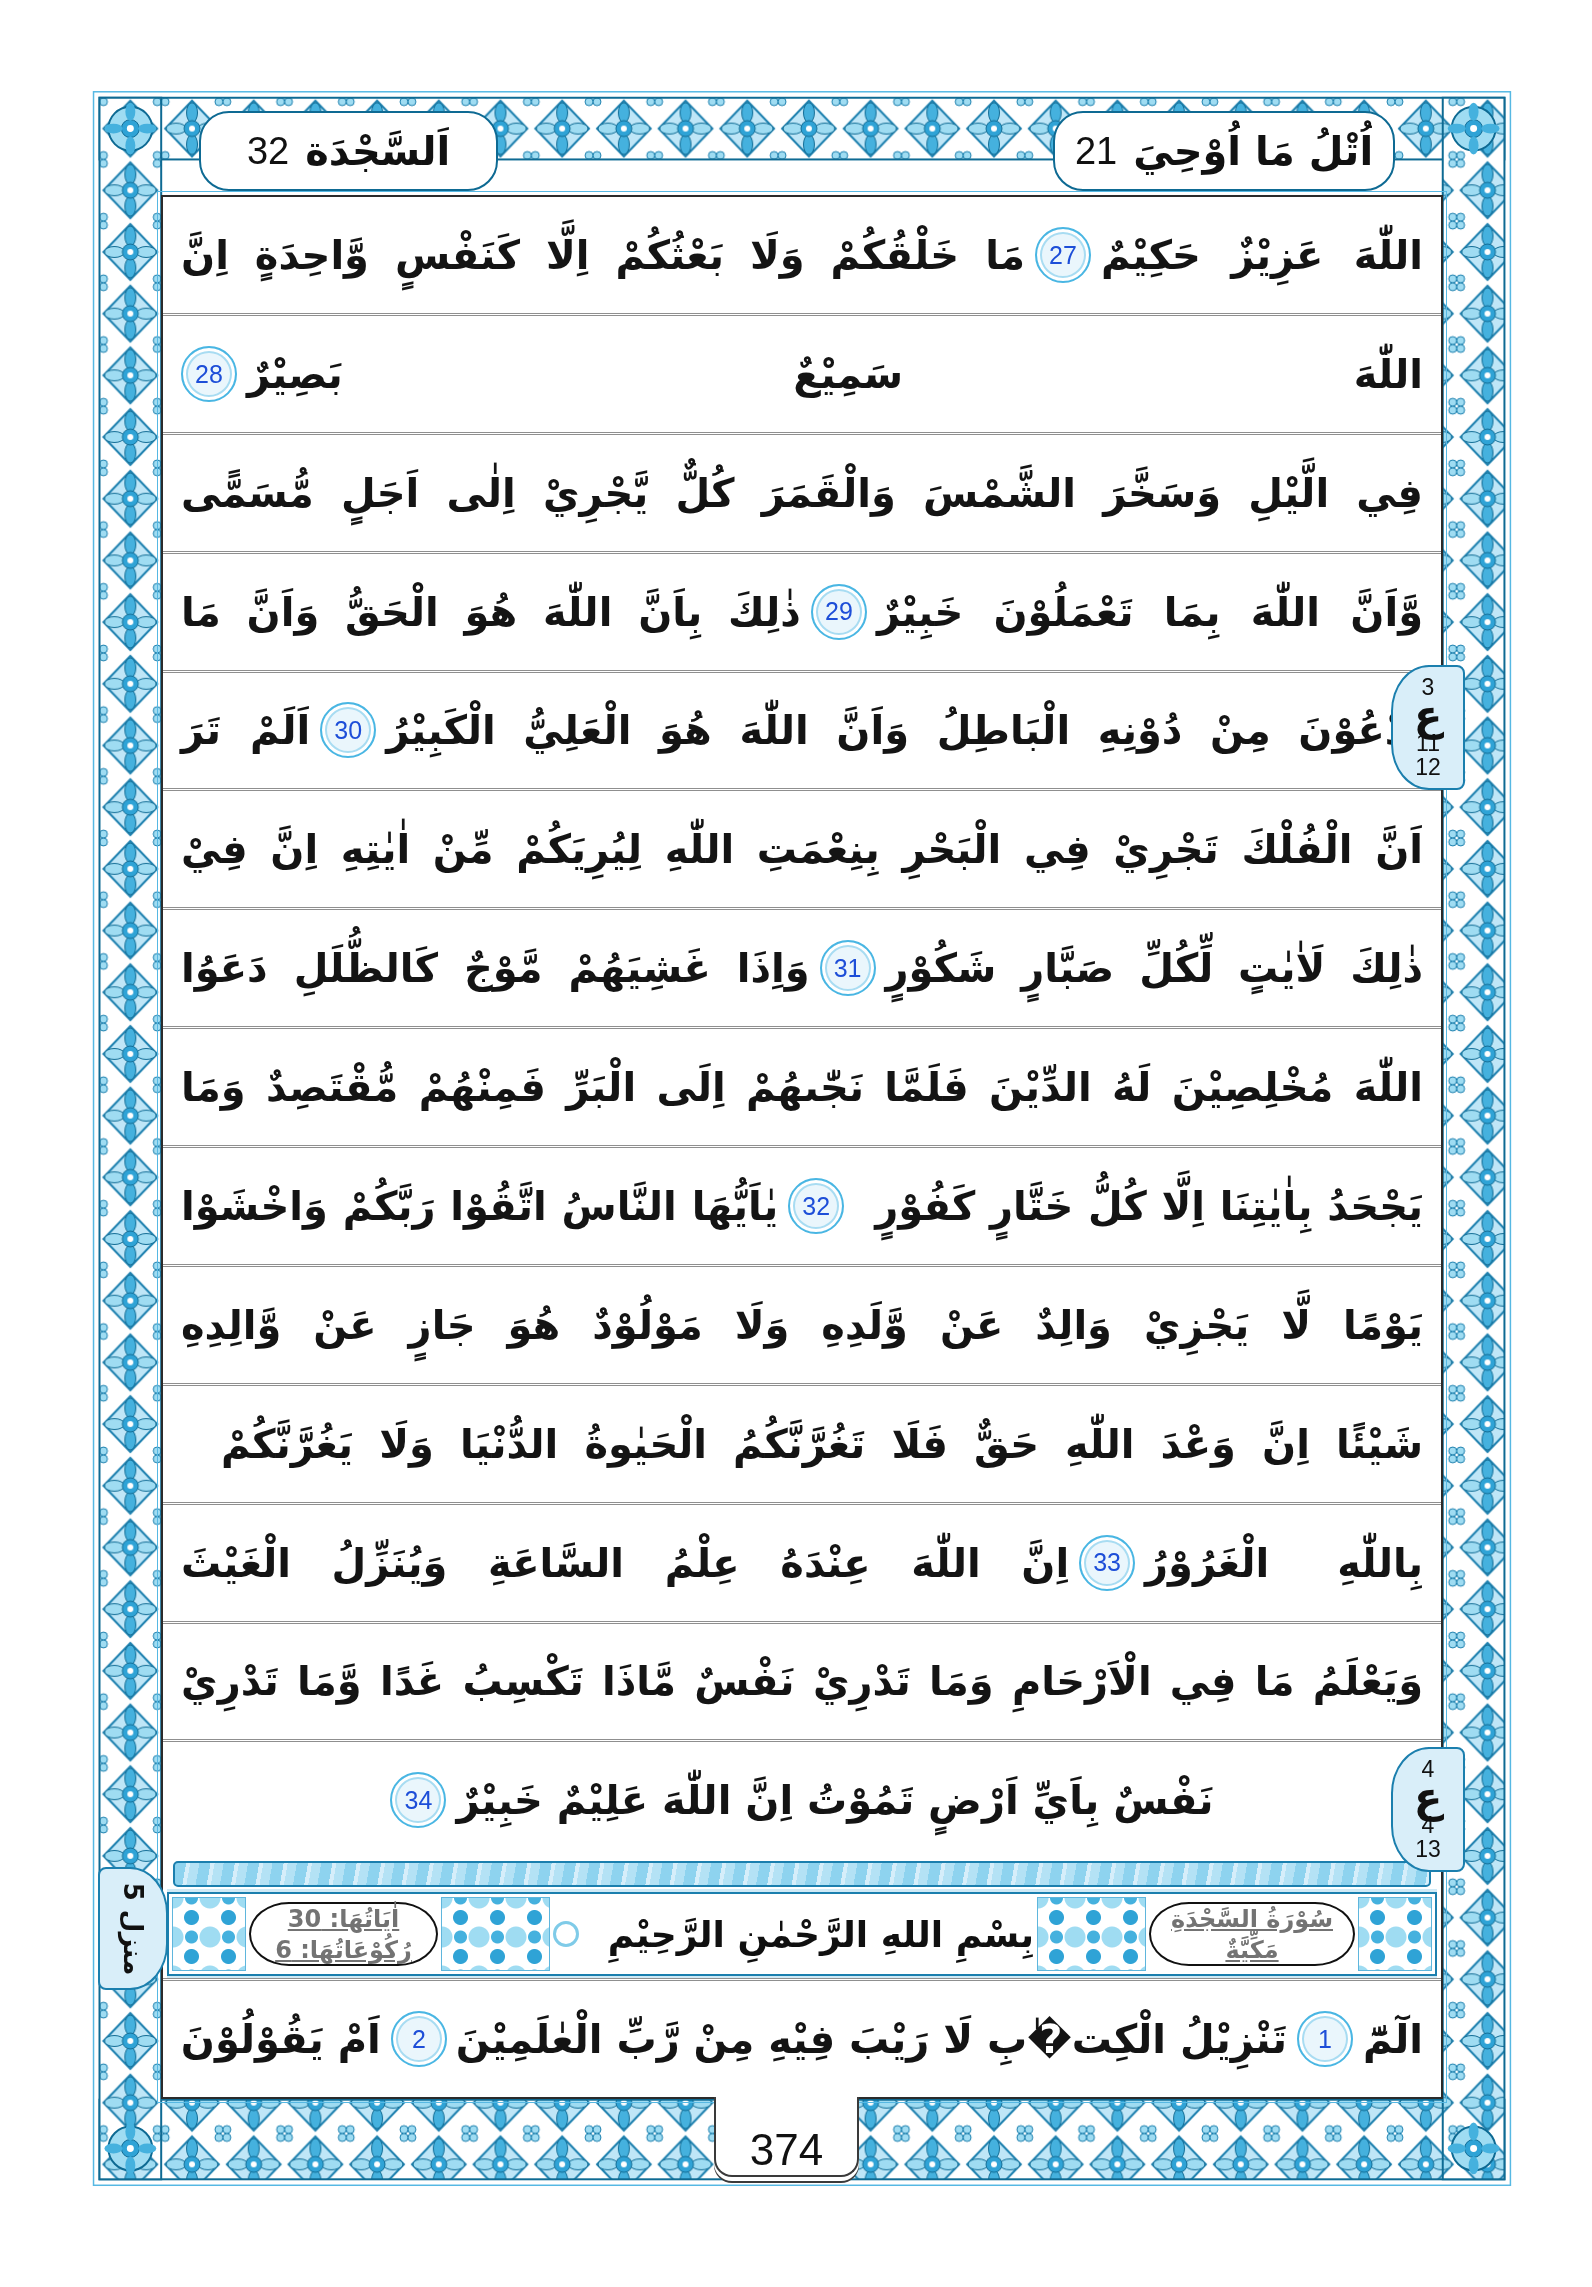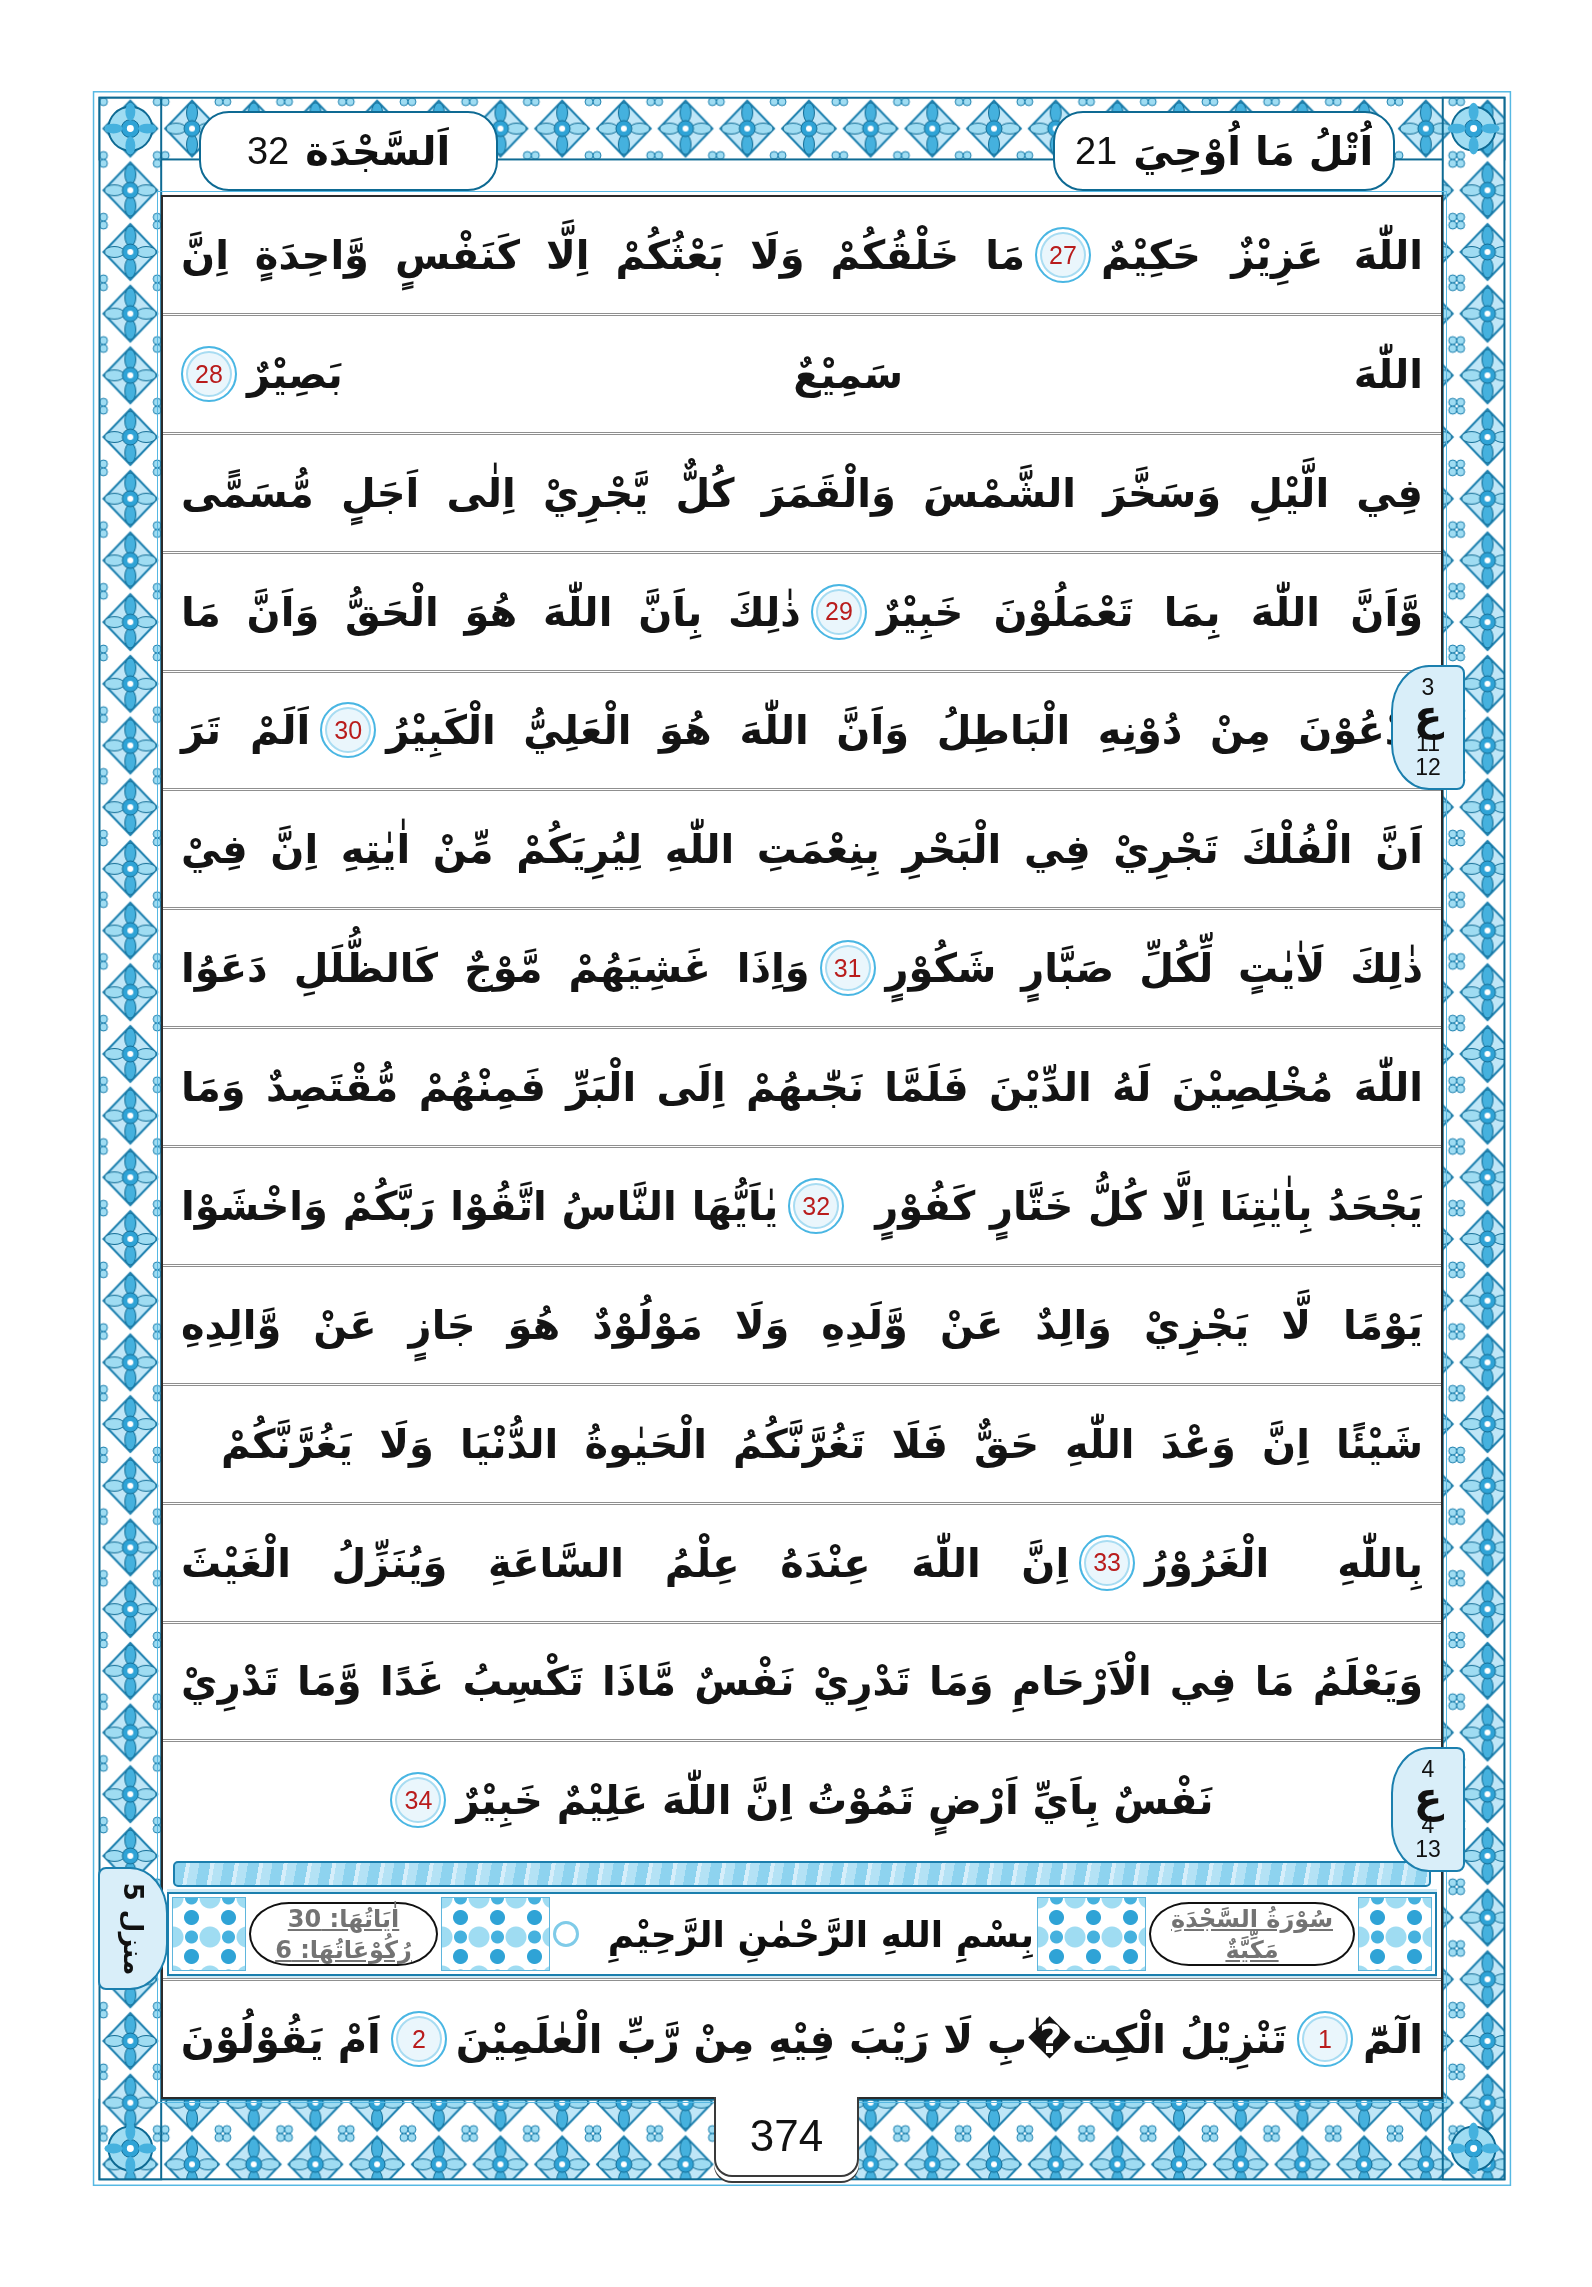--- a/index.html
+++ b/index.html
@@ -36,21 +36,21 @@
     white-space:nowrap; overflow:hidden;
   }
   .qrow .qtext { text-align:justify; text-align-last:justify; min-width:0; }
   .qrow.center { justify-content:center; border-bottom:none; }
   .qrow.center .qtext { flex:0 1 auto !important; text-align:center; text-align-last:center; }
   .verse-badge {
     flex:0 0 auto; width:56px; height:56px; border-radius:50%;
     background:#eaf6fc; border:2px solid #49b6e3;
     box-shadow: inset 0 0 0 3px #ffffff, inset 0 0 0 5px #a8dcf2;
     display:flex; align-items:center; justify-content:center;
-    font-family:"Liberation Sans", sans-serif; font-size:25px; font-weight:normal; color:#b91c1c;
+    font-family:"Liberation Sans", sans-serif; font-size:25px; font-weight:normal; color:#1d4ed8;
   }
 
   
   .chain-band {
     flex:0 0 26px; margin:3px 10px 3px 10px; border:2px solid #1b7fae; border-radius:5px;
     background:repeating-linear-gradient(100deg, #8ed3ef 0 11px, #d6eefa 11px 15px, #b4e2f5 15px 24px);
   }
 
   
   .surah-band {
@@ -111,21 +111,21 @@
   .manzil-tab span {
     transform:rotate(90deg); white-space:nowrap; direction:rtl;
     font-size:26px; font-weight:bold; color:#111;
   }
 
   
   .page-num-tab {
     position:absolute; left:714px; top:2097px; width:145px; height:80px; z-index:6;
     background:#fff; border:2px solid #3a3a3a; border-top:none; border-radius:0 0 18px 18px;
     box-shadow:0 4px 0 #ffffff, 0 6px 0 #3a3a3a;
-    display:flex; align-items:center; justify-content:center;
+    display:flex; align-items:flex-end; justify-content:center;
     font-family:"Liberation Sans", sans-serif; font-size:44px; color:#111;
   }
 </style>
 </head>
 <body>
 
 <div class="page">
 
   <svg class="frame-svg" width="1592" height="2288" viewBox="0 0 1600 2299">
     <defs>

